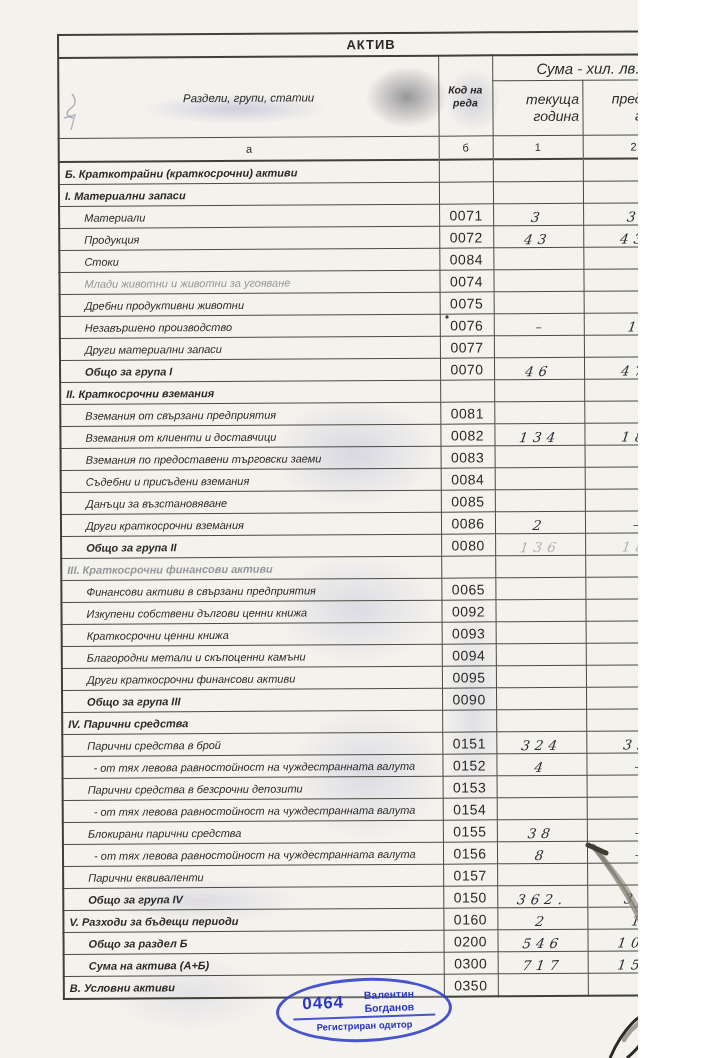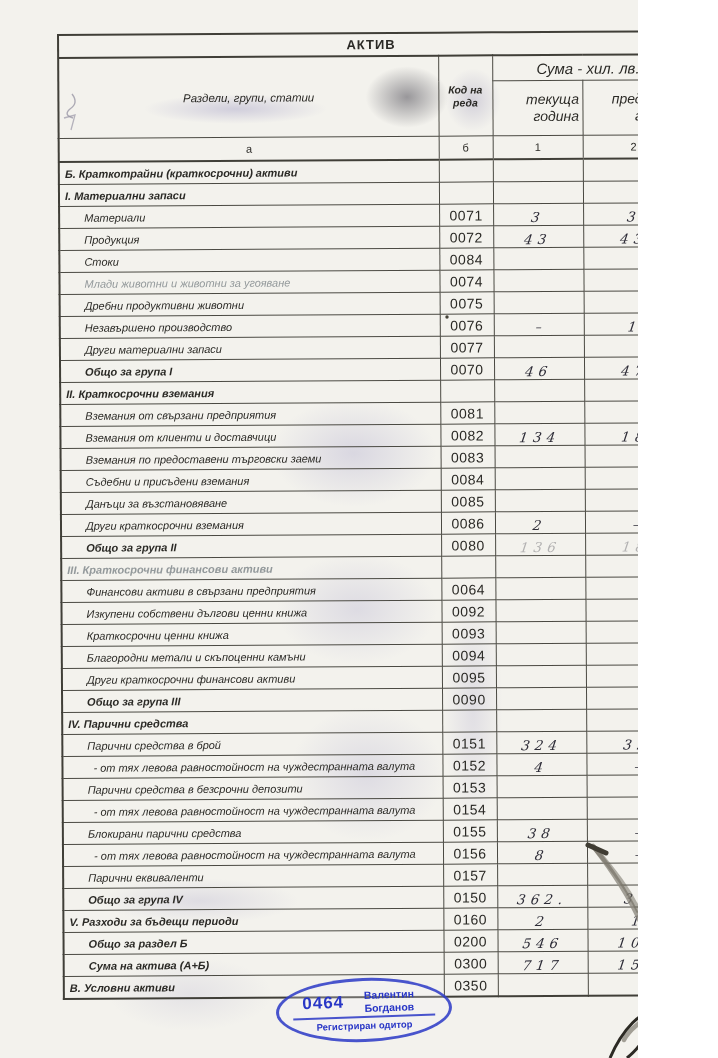--- a/index.html
+++ b/index.html
@@ -230,21 +230,21 @@
             <td class="c-val"><span class="hw faint">18</span></td>
           </tr>
           <tr>
             <td class="c-label ind0 bold faded">III. Краткосрочни финансови активи</td>
             <td class="c-code"></td>
             <td class="c-val"></td>
             <td class="c-val"></td>
           </tr>
           <tr>
             <td class="c-label ind1">Финансови активи в свързани предприятия</td>
-            <td class="c-code">0064</td>
+            <td class="c-code">0065</td>
             <td class="c-val"></td>
             <td class="c-val"></td>
           </tr>
           <tr>
             <td class="c-label ind1">Изкупени собствени дългови ценни книжа</td>
             <td class="c-code">0092</td>
             <td class="c-val"></td>
             <td class="c-val"></td>
           </tr>
           <tr>

